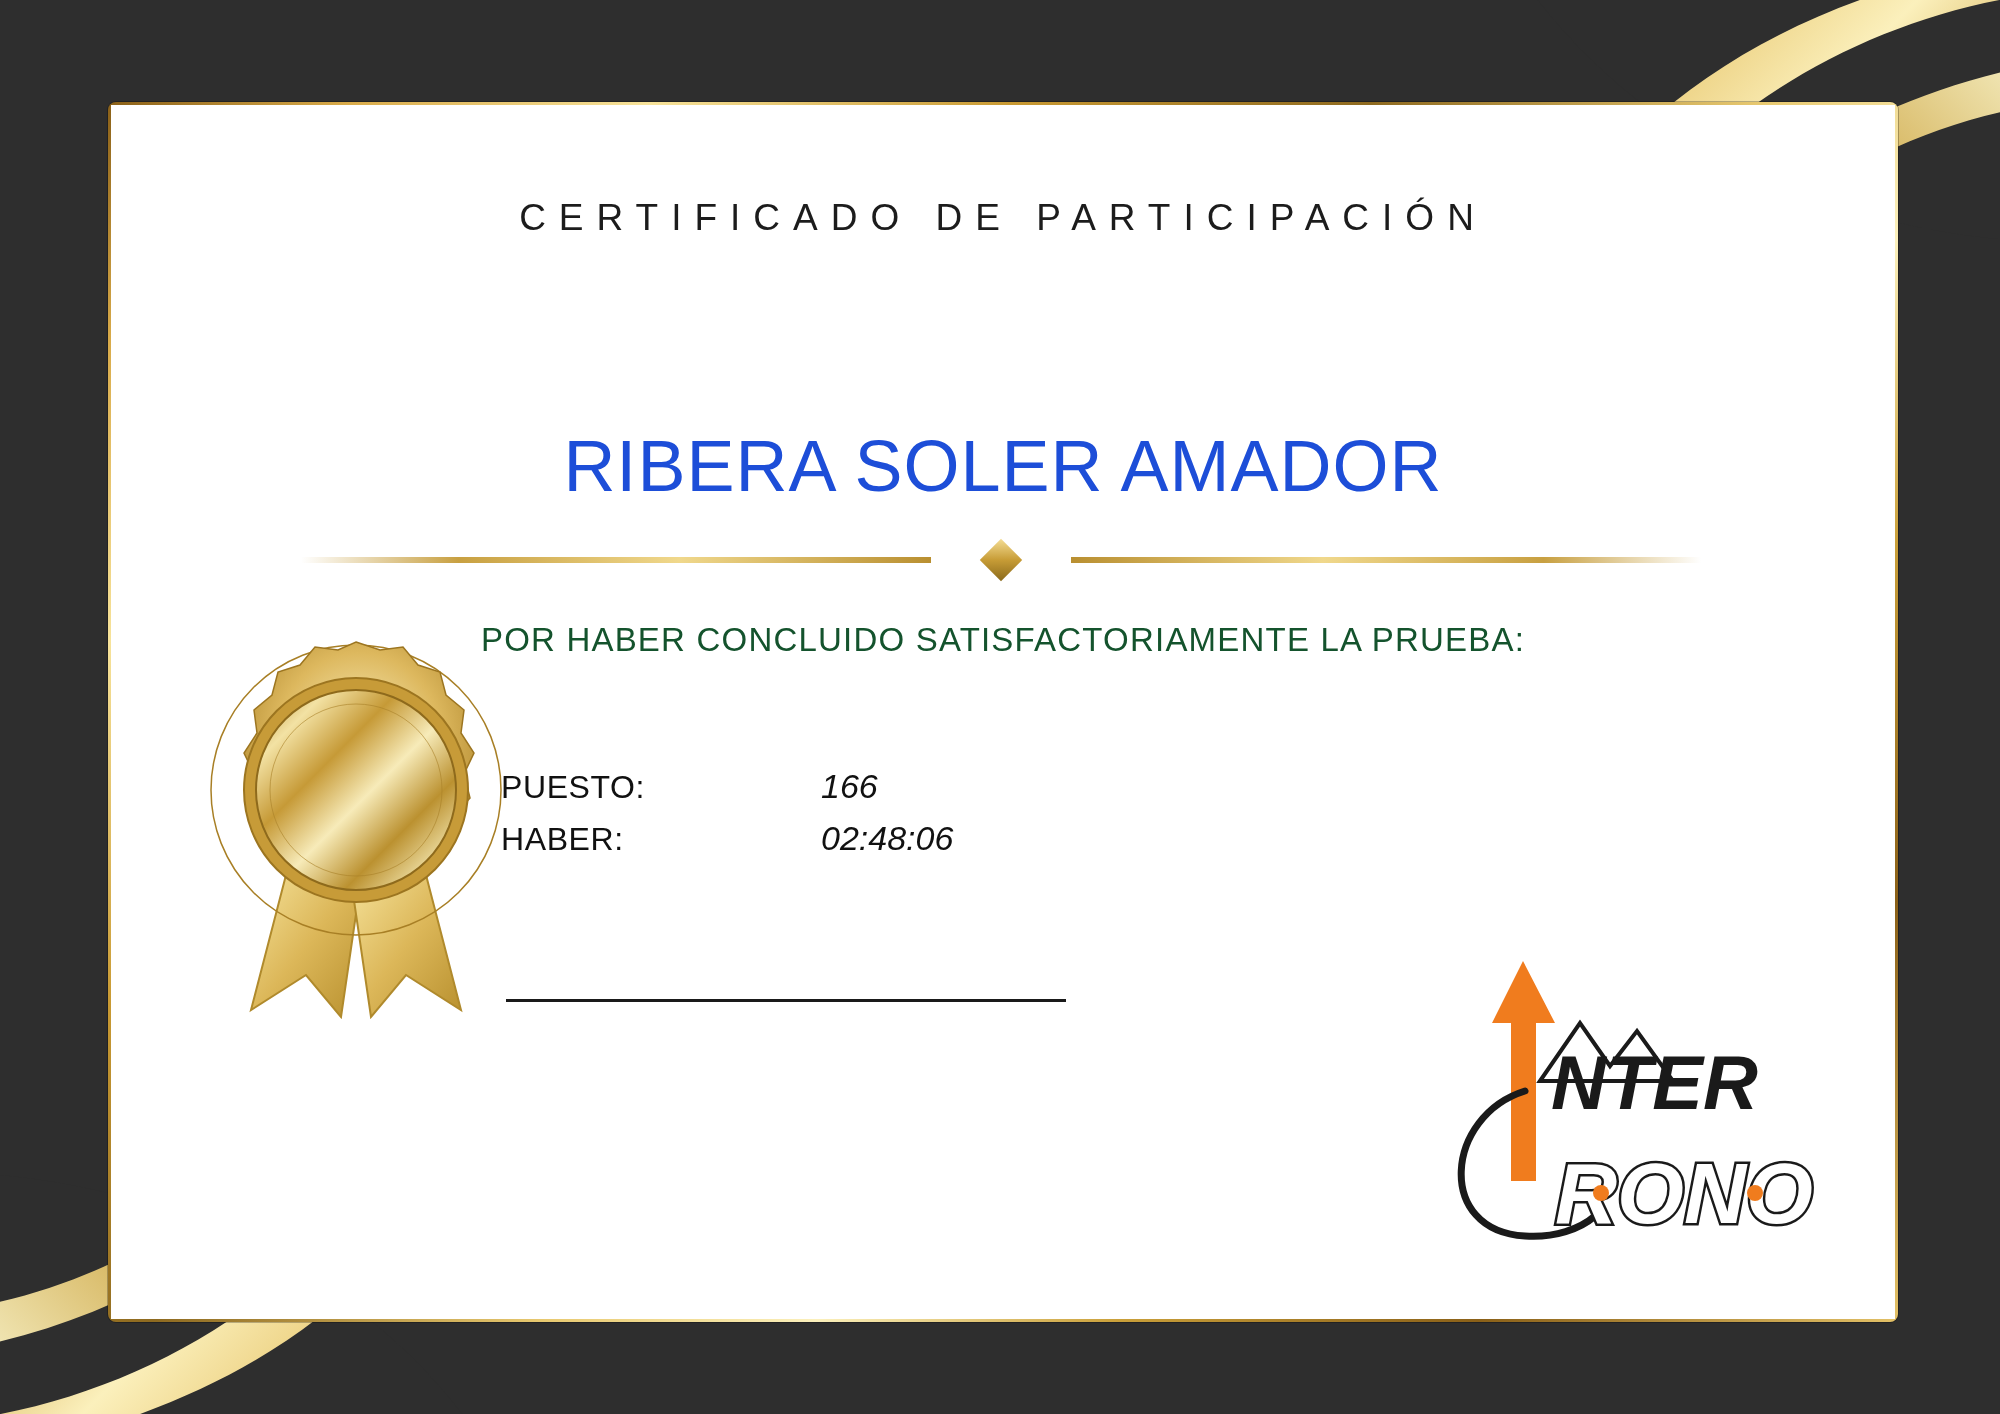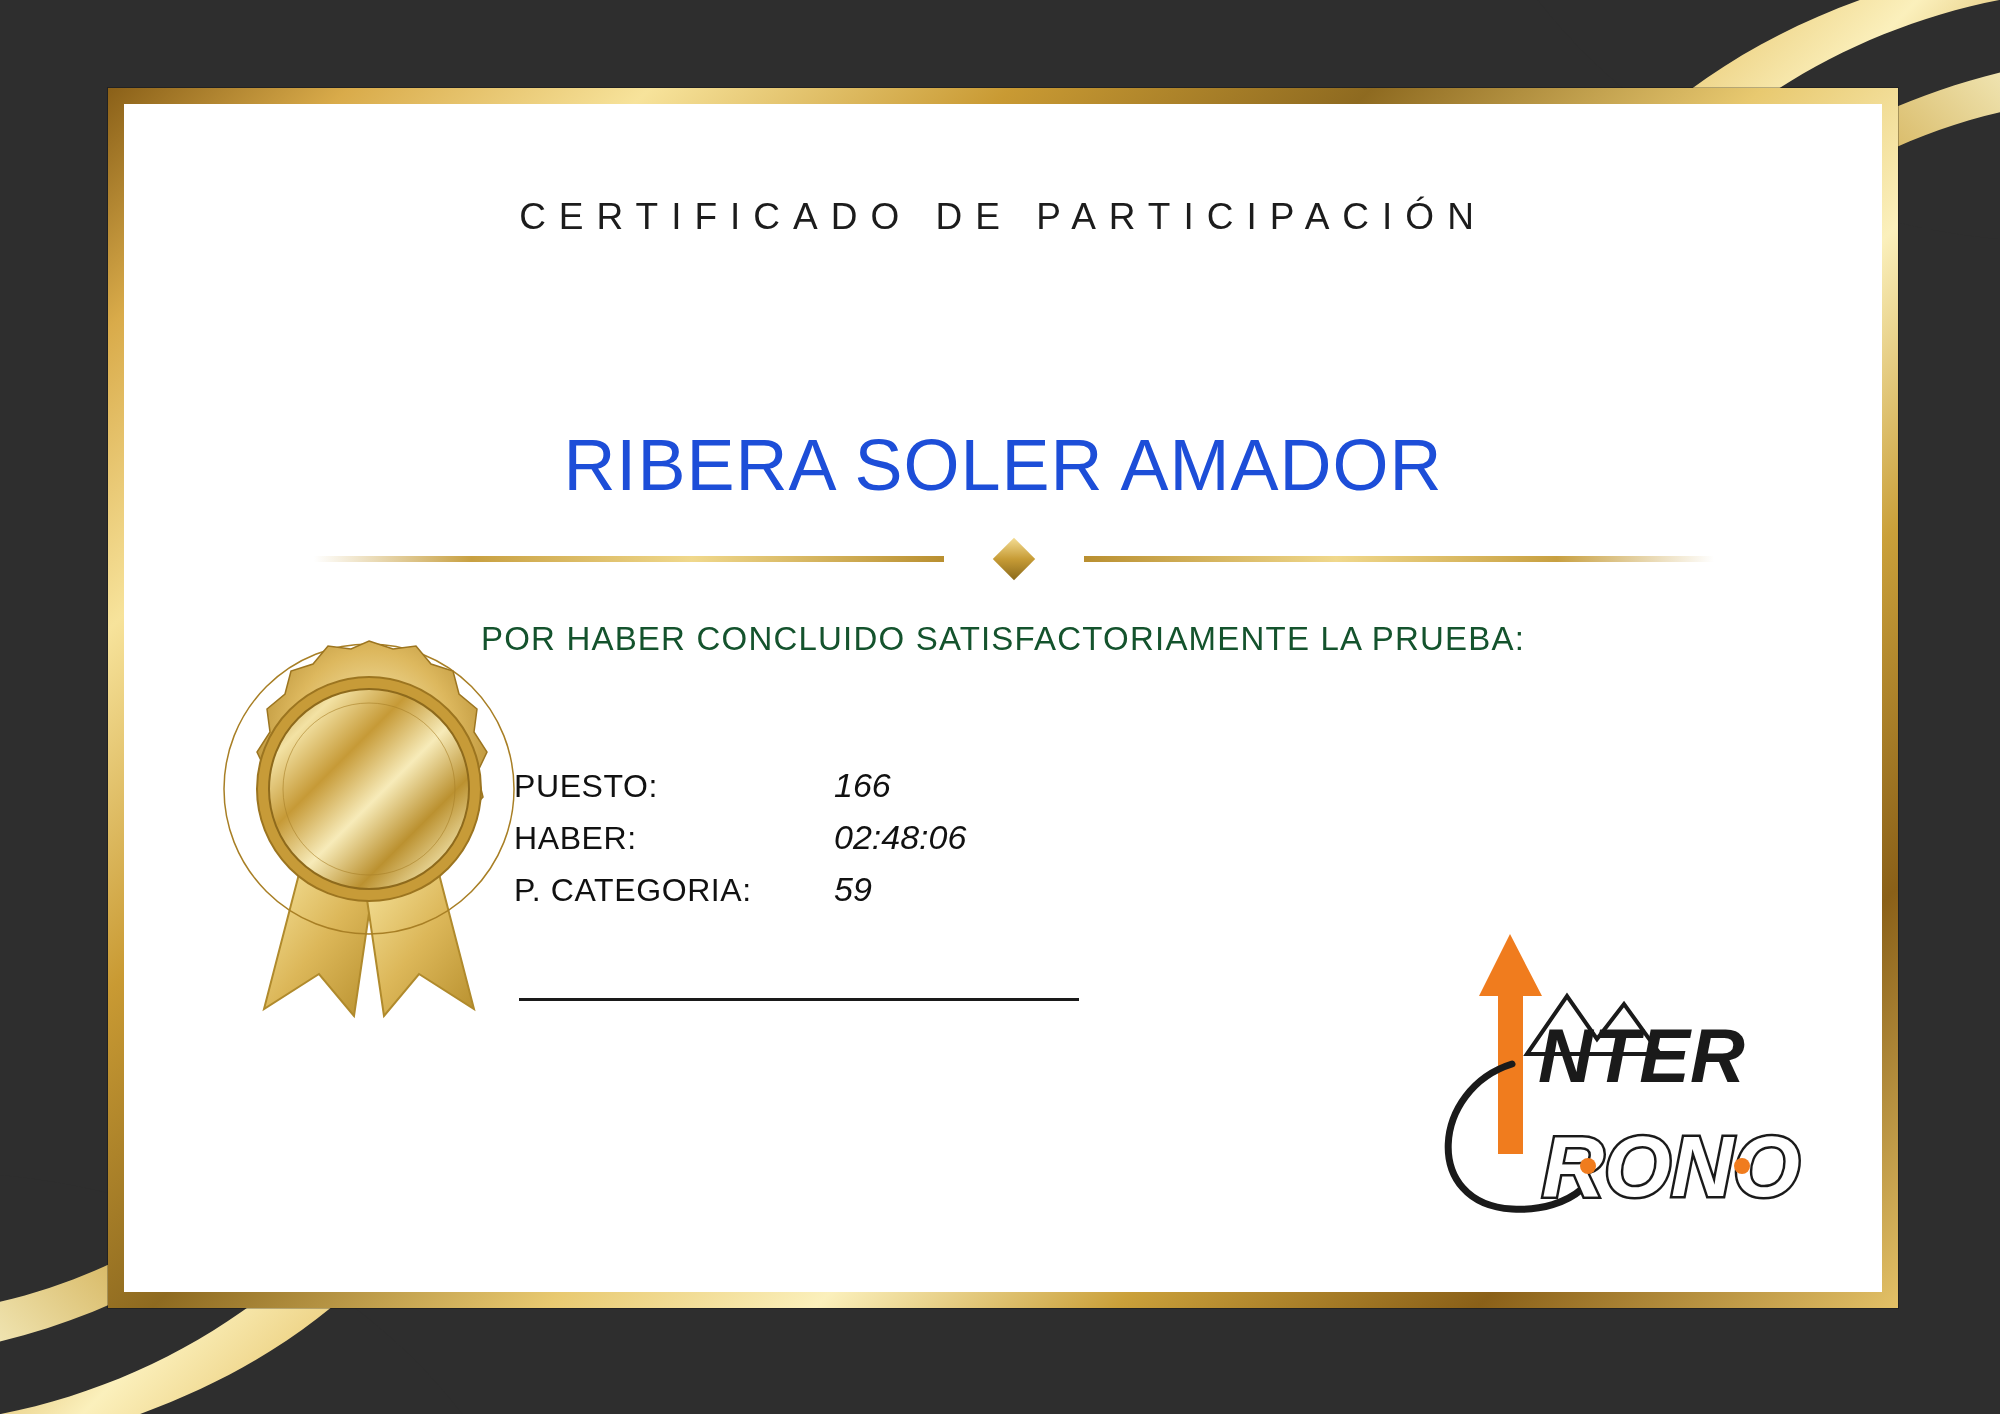--- a/index.html
+++ b/index.html
@@ -28,30 +28,30 @@
     position: absolute;
     pointer-events: none;
   }
   .swoosh-tr { top: -10px; right: -10px; width: 880px; height: 620px; }
   .swoosh-bl { bottom: -10px; left: -10px; width: 880px; height: 620px; }
 
   
   .gold-frame {
     position: absolute;
     left: 108px;
-    top: 88px;
+    top: 102px;
     width: 1790px;
     height: 1220px;
-    padding: 16px;
+    padding: 3px;
     box-sizing: border-box;
     background: linear-gradient(135deg,
         #8a6018 0%, #d9ab4a 8%, #f7e39b 18%, #c99a33 30%,
         #8e6a20 42%, #e8c970 55%, #fbf0bc 64%, #caa03a 74%,
         #8a6018 86%, #e3c167 100%);
-    border-radius: 0;
+    border-radius: 8px;
     box-shadow: 0 0 0 1px rgba(0,0,0,.25);
   }
   .inner-white {
     position: relative;
     width: 100%;
     height: 100%;
     background: #ffffff;
     box-sizing: border-box;
   }
 
@@ -247,24 +247,20 @@
       <div class="subtitle">POR HABER CONCLUIDO SATISFACTORIAMENTE LA PRUEBA:</div>
 
       <div class="results">
         <div class="result-row">
           <span class="result-label">PUESTO:</span>
           <span class="result-value">166</span>
         </div>
         <div class="result-row">
           <span class="result-label">HABER:</span>
           <span class="result-value">02:48:06</span>
-        </div>
-        <div class="result-row">
-          <span class="result-label">P. CATEGORIA:</span>
-          <span class="result-value">59</span>
         </div>
       </div>
       <div class="results-rule"></div>
 
       <svg class="seal" viewBox="0 0 330 400" xmlns="http://www.w3.org/2000/svg">
         <defs>
           <linearGradient id="ribbonG" x1="0" y1="0" x2="1" y2="1">
             <stop offset="0%" stop-color="#f5e29a"></stop>
             <stop offset="50%" stop-color="#dcb759"></stop>
             <stop offset="100%" stop-color="#b8902e"></stop>

